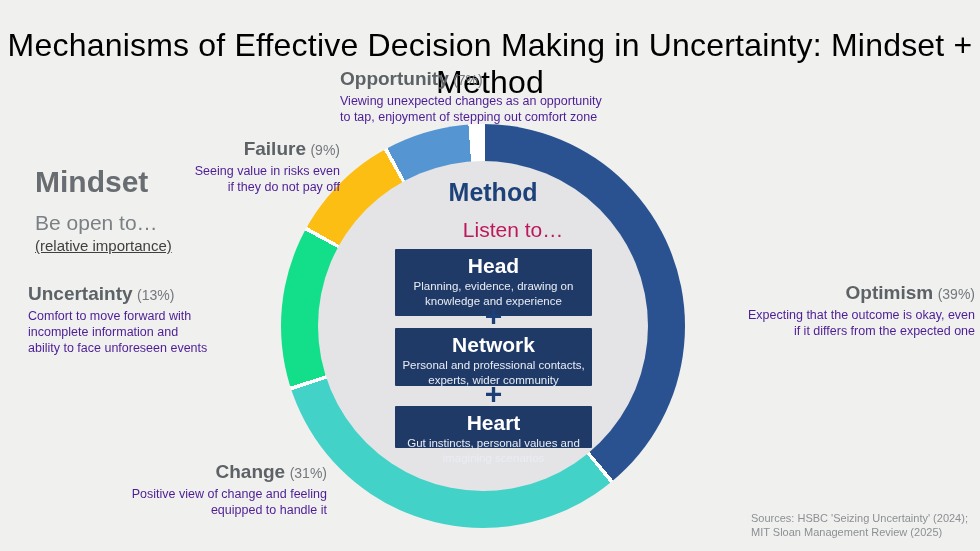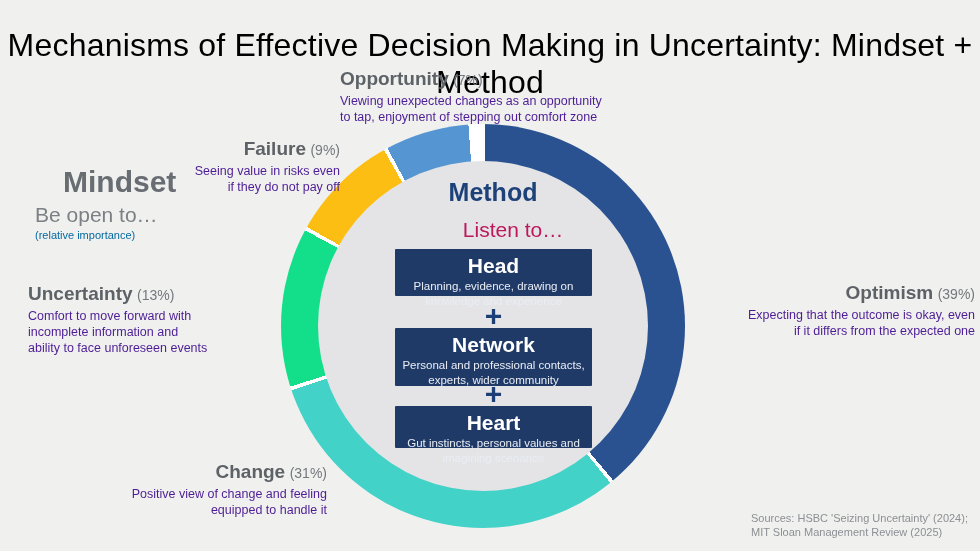--- a/index.html
+++ b/index.html
@@ -27,21 +27,21 @@
   .method-heading{left:343px;top:178px;width:300px;text-align:center;
     font-size:25px;font-weight:bold;color:#1d4279;}
   .method-subheading{left:363px;top:218px;width:300px;text-align:center;
     font-size:21px;color:#be185d;}
   .mbox{
     left:395px;width:197px;background:#203a68;color:#fff;text-align:center;
     border-radius:1px;box-sizing:border-box;padding-top:5px;
   }
   .mbox .mbox-label{font-size:21px;font-weight:bold;line-height:1.15;}
   .mbox .mbox-desc{font-size:11.5px;line-height:1.3;color:#e9edf4;white-space:pre-line;margin-top:1px;}
-  .box-head{top:249px;height:47px;}
+  .box-head{top:249px;height:67px;}
   .box-network{top:328px;height:58px;}
   .box-heart{top:406px;height:42px;}
   .plus{
     left:395px;width:197px;text-align:center;height:26px;line-height:24px;
     font-size:30px;font-weight:800;color:#1c3f77;
   }
   .plus-1{top:304px;} .plus-2{top:382px;}
 
   
   .seg-heading{font-size:19px;font-weight:bold;color:#5d6267;}
@@ -49,23 +49,23 @@
   .seg-desc{font-size:12.5px;line-height:1.28;color:#4c1d95;white-space:pre-line;margin-top:3px;}
 
   .blk-opportunity{left:340px;top:68px;width:330px;text-align:left;}
   .blk-failure{right:640px;top:138px;width:230px;text-align:right;}
   .blk-uncertainty{right:712px;top:283px;width:240px;}
   .blk-change{right:653px;top:461px;width:260px;text-align:right;}
   .blk-optimism{left:705px;top:282px;width:270px;text-align:right;}
 
   
   .blk-mindset{left:35px;top:165px;width:210px;text-align:left;}
-  .mindset-heading{font-size:30px;font-weight:bold;color:#686d72;margin-left:28px;}
-  .mindset-subheading{font-size:21px;color:#7b8085;margin-top:4px;}
-  .mindset-note{font-size:11px;color:#0369a1;margin-top:2px;}
+  .mindset-heading{font-size:30px;font-weight:bold;color:#686d72;}
+  .mindset-subheading{font-size:21px;color:#7b8085;margin-top:12px;}
+  .mindset-note{font-size:15px;color:#404040;margin-top:2px;text-decoration:underline;}
 
   
   .sources{left:751px;top:511px;width:226px;font-size:11px;line-height:1.3;
     color:#8c8f93;white-space:pre-line;text-align:left;}
 </style>
 </head>
 <body>
 
 <div class="abs page-title">Mechanisms of Effective Decision Making in Uncertainty: Mindset + Method</div>
 

